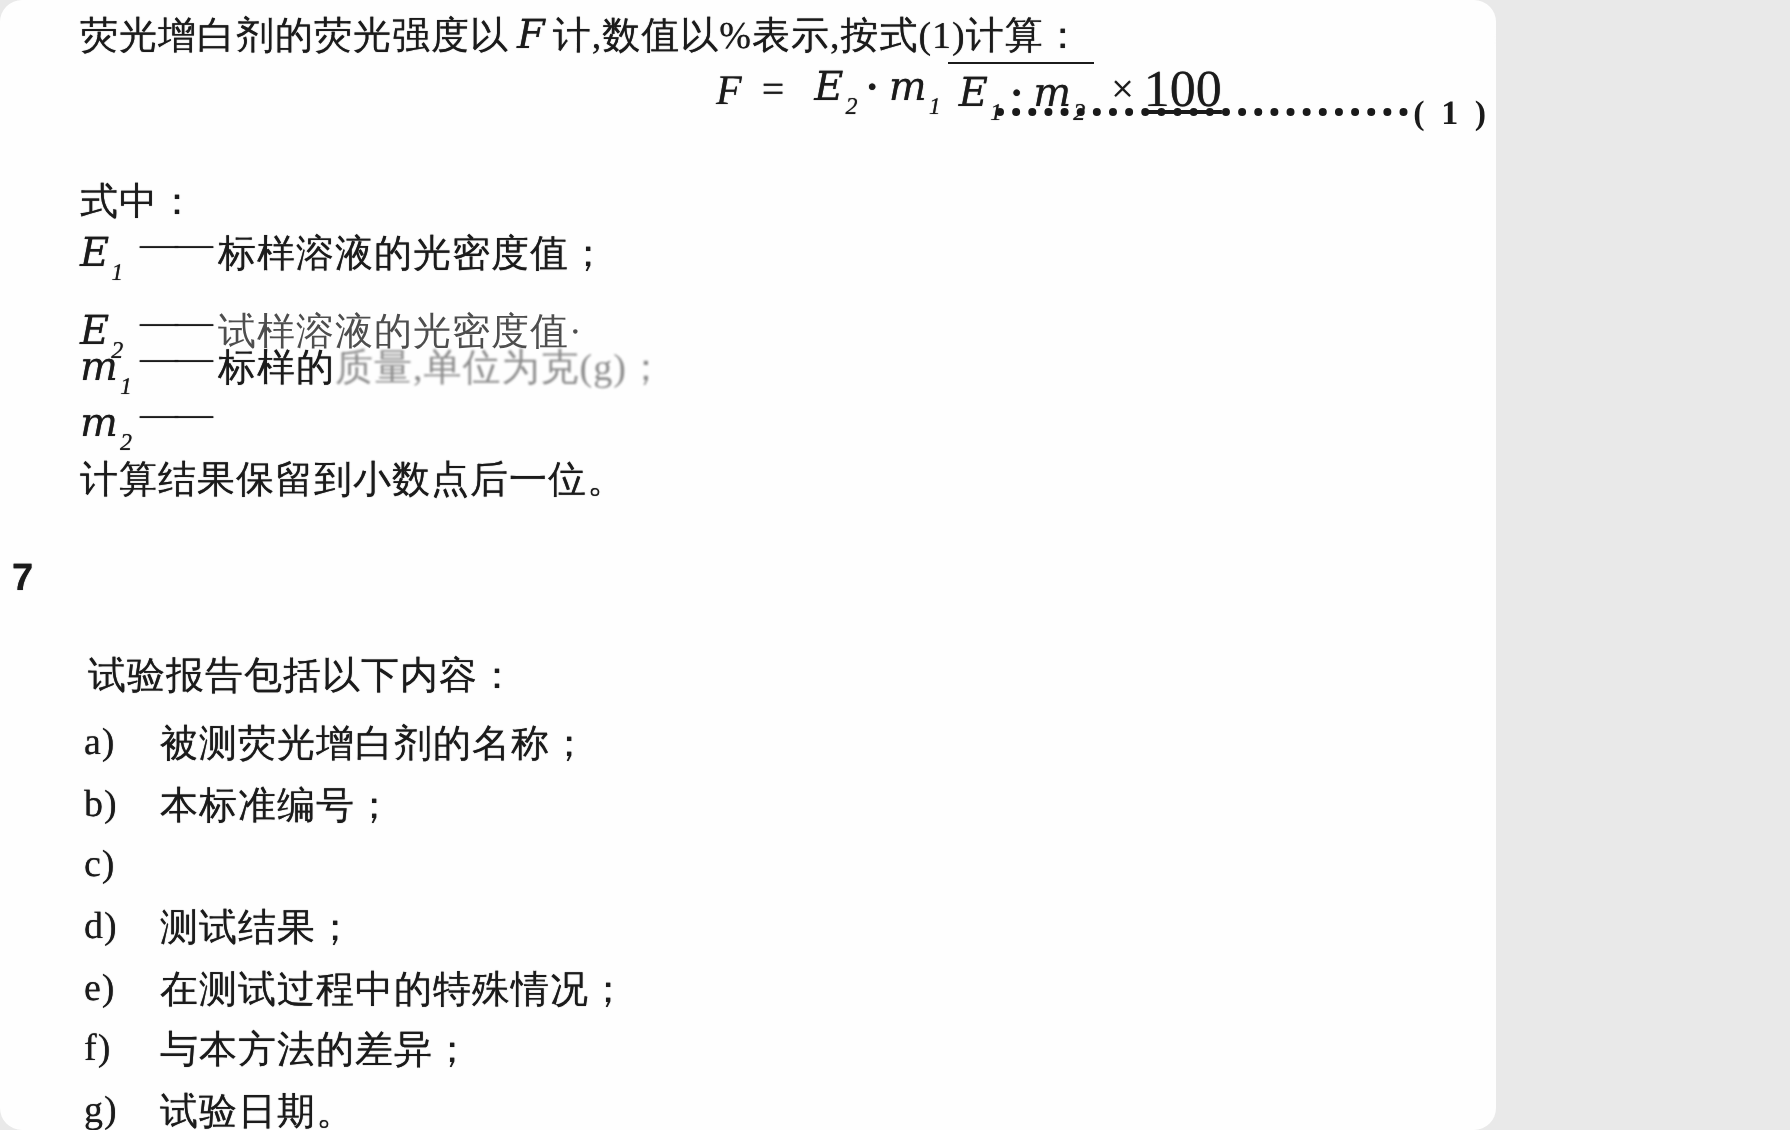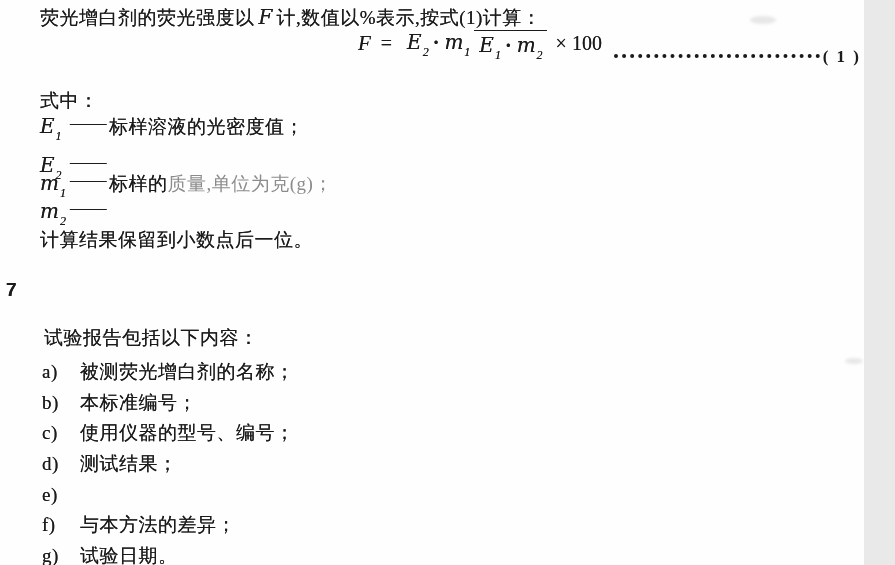--- a/index.html
+++ b/index.html
@@ -1,42 +1,43 @@
 <!DOCTYPE html>
 <html><head>
 <meta charset="utf-8">
 <style>
   html,body{margin:0;padding:0;background:#e9e9e9;}
   .page{
     position:relative;
-    width:864px;height:565px;
+    width:748px;height:565px;
     background:#fefefe;
     overflow:hidden;
     font-family:"Liberation Serif","DejaVu Serif",serif;
     color:#1b1b1b;
     font-size:19px;
     letter-spacing:0.5px;
     text-shadow:0 0 0.4px rgba(20,20,20,0.85);
+    border-radius:11px;
   }
   .abs{position:absolute;white-space:nowrap;}
   i.var{font-style:italic;font-family:"DejaVu Serif","Liberation Serif",serif;letter-spacing:0;}
   sub{font-size:12px;font-style:italic;line-height:0;letter-spacing:0;position:relative;top:2px;left:1px;}
   
   .intro{left:40px;top:5px;}
   .intro .var{margin:0 4px;font-size:20px;}
   
   .formula{left:358px;top:30px;display:flex;align-items:center;font-size:20px;letter-spacing:0;}
   .formula .lhs{font-style:italic;font-size:21px;}
   .formula .eq{margin:0 10px;font-size:20px;}
   .frac{display:inline-flex;flex-direction:row;align-items:center;line-height:1.15;}
   .frac .num{padding:0 5px 2px 5px;}
   .frac .den{border-top:1.6px solid #1b1b1b;padding:3px 5px 0 5px;}
   .mdot{font-weight:bold;margin:0 5px;font-style:normal;}
   .times{margin-left:9px;font-size:20px;}
-  .factor{margin-left:5px;font-size:20px;}
+  .factor{margin-left:5px;font-size:26px;text-decoration:underline;}
   
   .eqnum{right:3px;top:47px;display:flex;align-items:center;}
   .leader{width:206px;height:0;border-bottom:4px dotted #1a1a1a;margin-right:3px;position:relative;top:-1px;}
   .eqnum .num-label{font-size:17px;letter-spacing:2px;text-shadow:none;font-weight:bold;}
   
   .where{left:40px;top:88px;text-align:right;}
   .def{left:40px;display:flex;align-items:flex-start;}
   .def .sym{font-style:italic;font-size:20px;width:30px;letter-spacing:0;}
   .def .dash{letter-spacing:-1.5px;margin-right:4px;position:relative;top:-2px;}
   .fade-mild{color:#4e4e4e;text-shadow:none;filter:blur(0.25px);}
@@ -81,20 +82,21 @@
   <div class="abs where">式中：</div>
 
   <div class="abs def" style="top:114px">
     <span class="sym"><i class="var">E</i><sub>1</sub></span>
     <span class="dash">——</span>
     <span>标样溶液的光密度值；</span>
   </div>
   <div class="abs def" style="top:153px">
     <span class="sym"><i class="var">E</i><sub>2</sub></span>
     <span class="dash">——</span>
+    <span class="fade-mild">试样溶液的光密度值·</span>
   </div>
   <div class="abs def" style="top:171px">
     <span class="sym"><i class="var">m</i><sub>1</sub></span>
     <span class="dash">——</span>
     <span>标样的</span>
     <span class="fade-strong">质量,单位为克(g)；</span>
   </div>
   <div class="abs def" style="top:199px">
     <span class="sym"><i class="var">m</i><sub>2</sub></span>
     <span class="dash">——</span>
@@ -112,28 +114,28 @@
     <div class="report-item">
       <span class="lbl">a)</span>
       <span>被测荧光增白剂的名称；</span>
     </div>
     <div class="report-item">
       <span class="lbl">b)</span>
       <span>本标准编号；</span>
     </div>
     <div class="report-item">
       <span class="lbl">c)</span>
-      <span>使用仪器的型号、编号；</span>
     </div>
     <div class="report-item">
       <span class="lbl">d)</span>
       <span>测试结果；</span>
     </div>
     <div class="report-item">
       <span class="lbl">e)</span>
+      <span>在测试过程中的特殊情况；</span>
     </div>
     <div class="report-item">
       <span class="lbl">f)</span>
       <span>与本方法的差异；</span>
     </div>
     <div class="report-item">
       <span class="lbl">g)</span>
       <span>试验日期。</span>
     </div>
   </div>

